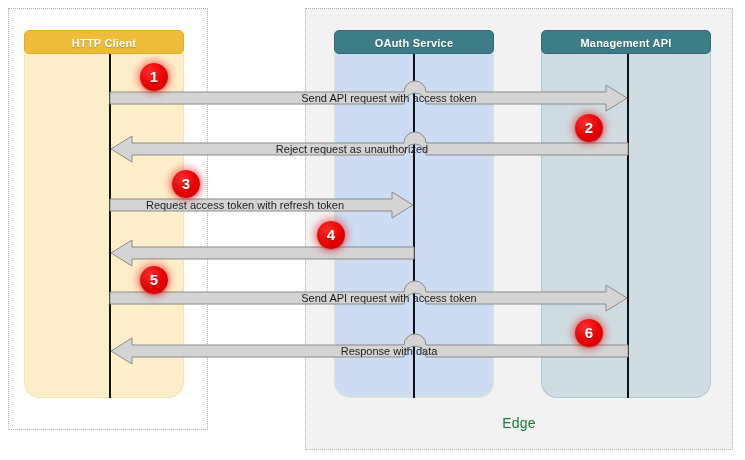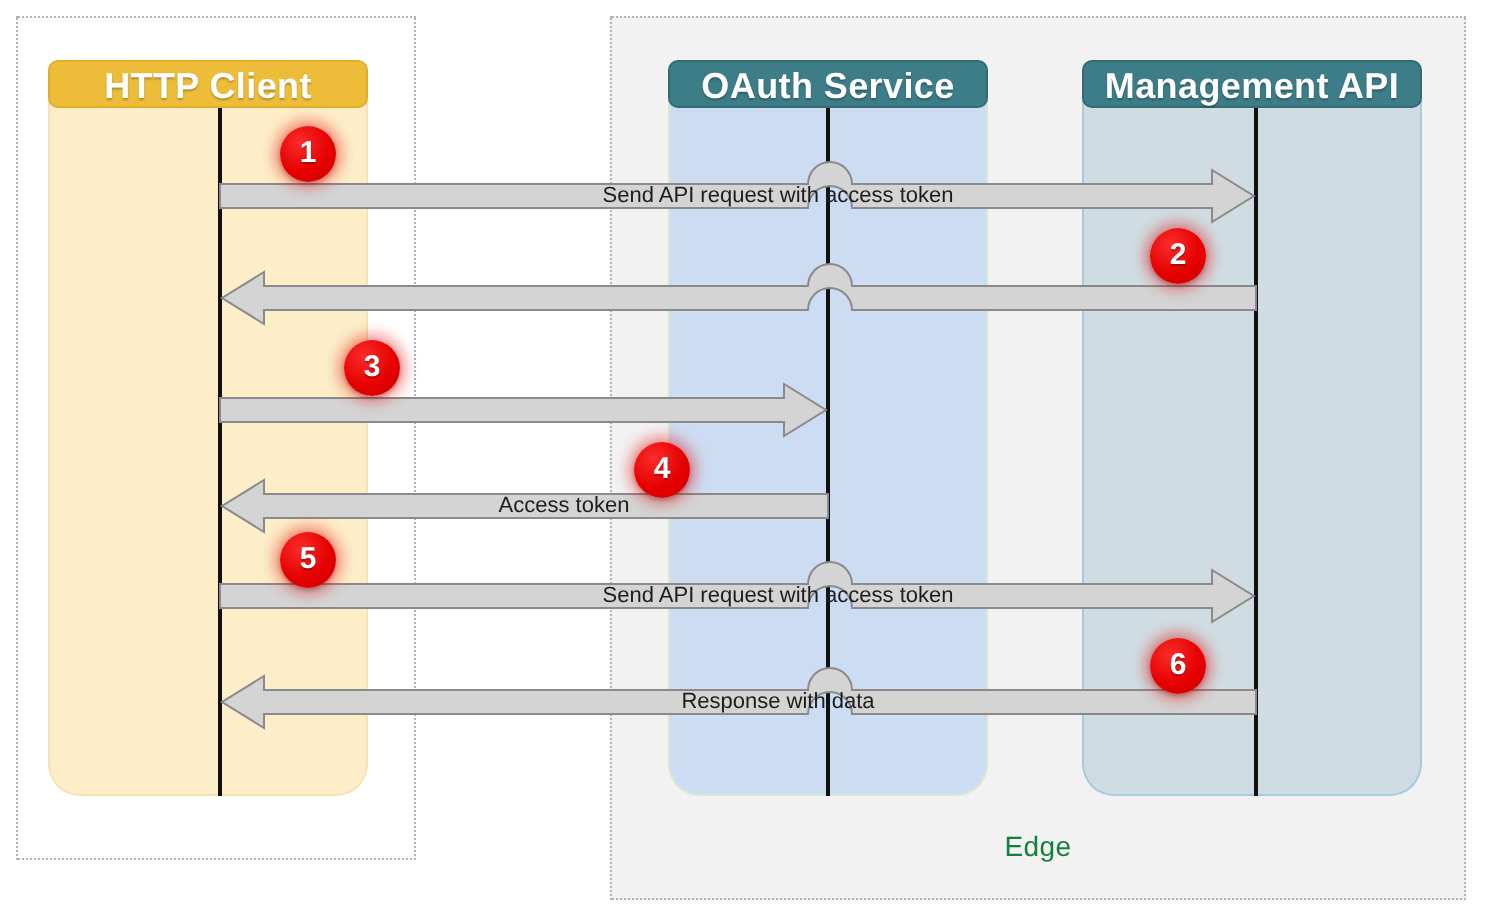--- a/index.html
+++ b/index.html
@@ -66,21 +66,21 @@
     border-top: none;
   }
 
   
   .head {
     position: absolute;
     box-sizing: border-box;
     height: 24px;
     border-radius: 5px;
     color: #ffffff;
-    font-size: 18px;
+    font-size: 11px;
     font-weight: bold;
     line-height: 24px;
     text-align: center;
     letter-spacing: .2px;
     text-shadow: 0 1px 1px rgba(0,0,0,.25);
   }
   #head-client {
     left: 24px; top: 30px; width: 160px;
     background: #edbd3a;
     border: 1px solid #e2ae28;
@@ -165,35 +165,36 @@
       <path d="M0,9 L294,9 A11,11 0 0 1 316,9 L496,9 L496,2 L517,15 L496,28 L496,21 L316,21 A11,11 0 0 0 294,21 L0,21 Z" fill="#d4d4d4" stroke="#8a8a8a" stroke-width="1" stroke-linejoin="miter"></path>
     </svg>
     <div class="msg-label shift-right">Send API request with access token</div>
   </div>
   <div class="badge" style="left:140px; top:63px;">1</div>
 
   <div class="msg" id="msg-2" style="left:110px; top:134px; width:518px;">
     <svg width="518" height="30" viewBox="0 0 518 30" aria-hidden="true">
       <path d="M518,9 L316,9 A11,11 0 0 0 294,9 L22,9 L22,2 L1,15 L22,28 L22,21 L294,21 A11,11 0 0 1 316,21 L518,21 Z" fill="#d4d4d4" stroke="#8a8a8a" stroke-width="1" stroke-linejoin="miter"></path>
     </svg>
+    <div class="msg-label shift-left">Reject request as unauthorized</div>
   </div>
   <div class="badge" style="left:575px; top:114px;">2</div>
 
   <div class="msg" id="msg-3" style="left:110px; top:190px; width:304px;">
     <svg width="304" height="30" viewBox="0 0 304 30" aria-hidden="true">
       <path d="M0,9 L282,9 L282,2 L303,15 L282,28 L282,21 L0,21 Z" fill="#d4d4d4" stroke="#8a8a8a" stroke-width="1" stroke-linejoin="miter"></path>
     </svg>
+    <div class="msg-label shift-left">Request access token with refresh token</div>
   </div>
   <div class="badge" style="left:172px; top:170px;">3</div>
 
   <div class="msg" id="msg-4" style="left:110px; top:238px; width:304px;">
     <svg width="304" height="30" viewBox="0 0 304 30" aria-hidden="true">
       <path d="M304,9 L22,9 L22,2 L1,15 L22,28 L22,21 L304,21 Z" fill="#d4d4d4" stroke="#8a8a8a" stroke-width="1" stroke-linejoin="miter"></path>
     </svg>
-    <div class="msg-label shift-right">Access token</div>
   </div>
   <div class="badge" style="left:317px; top:221px;">4</div>
 
   <div class="msg" id="msg-5" style="left:110px; top:283px; width:518px;">
     <svg width="518" height="30" viewBox="0 0 518 30" aria-hidden="true">
       <path d="M0,9 L294,9 A11,11 0 0 1 316,9 L496,9 L496,2 L517,15 L496,28 L496,21 L316,21 A11,11 0 0 0 294,21 L0,21 Z" fill="#d4d4d4" stroke="#8a8a8a" stroke-width="1" stroke-linejoin="miter"></path>
     </svg>
     <div class="msg-label shift-right">Send API request with access token</div>
   </div>
   <div class="badge" style="left:140px; top:266px;">5</div>

